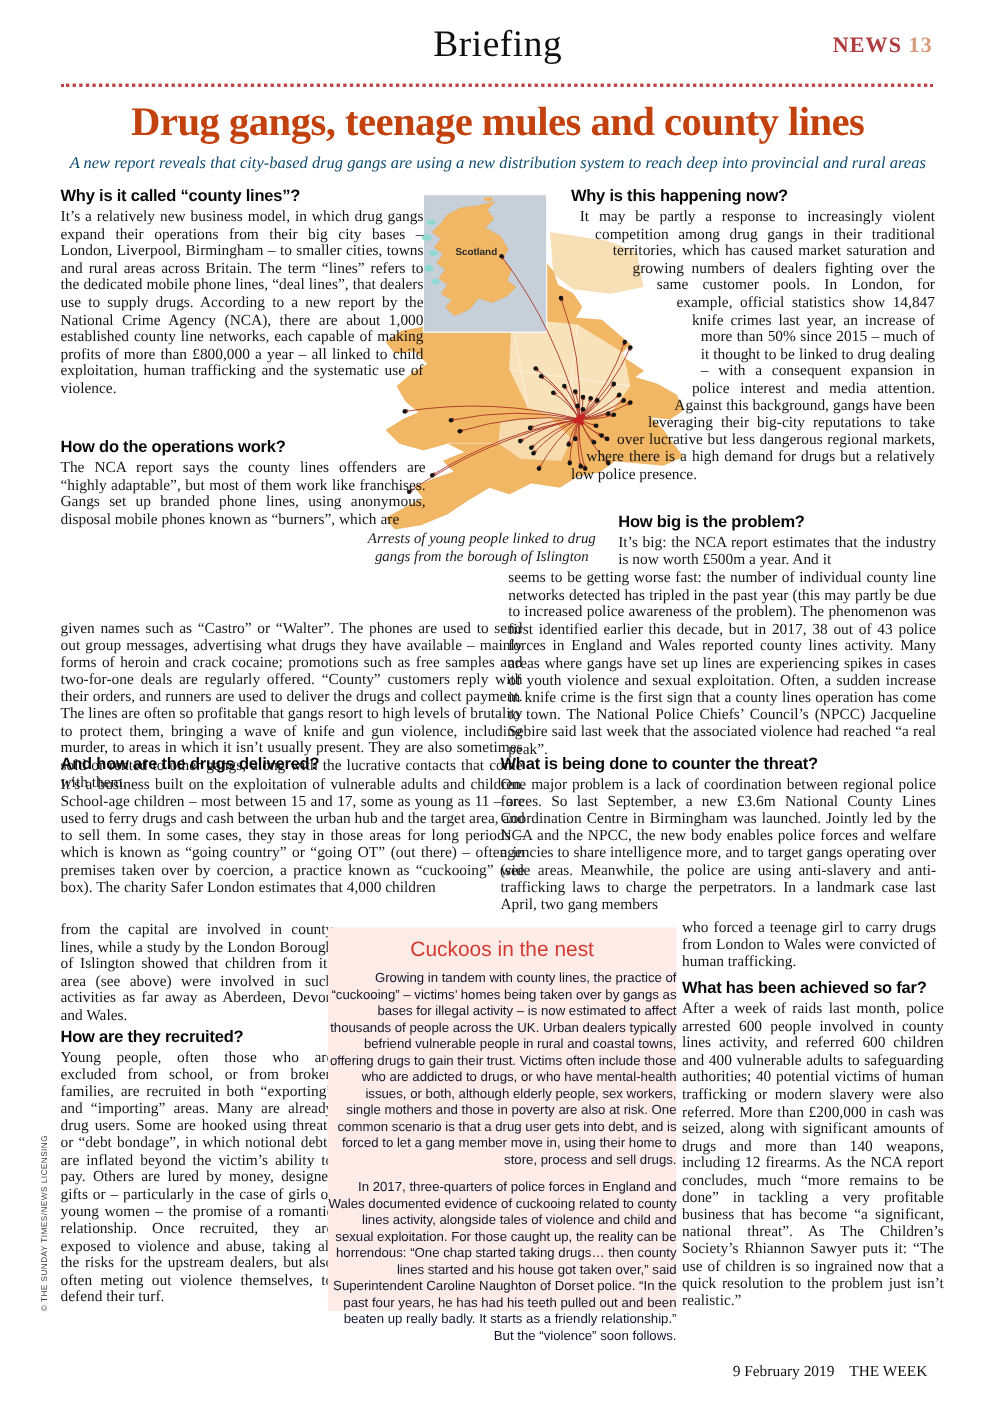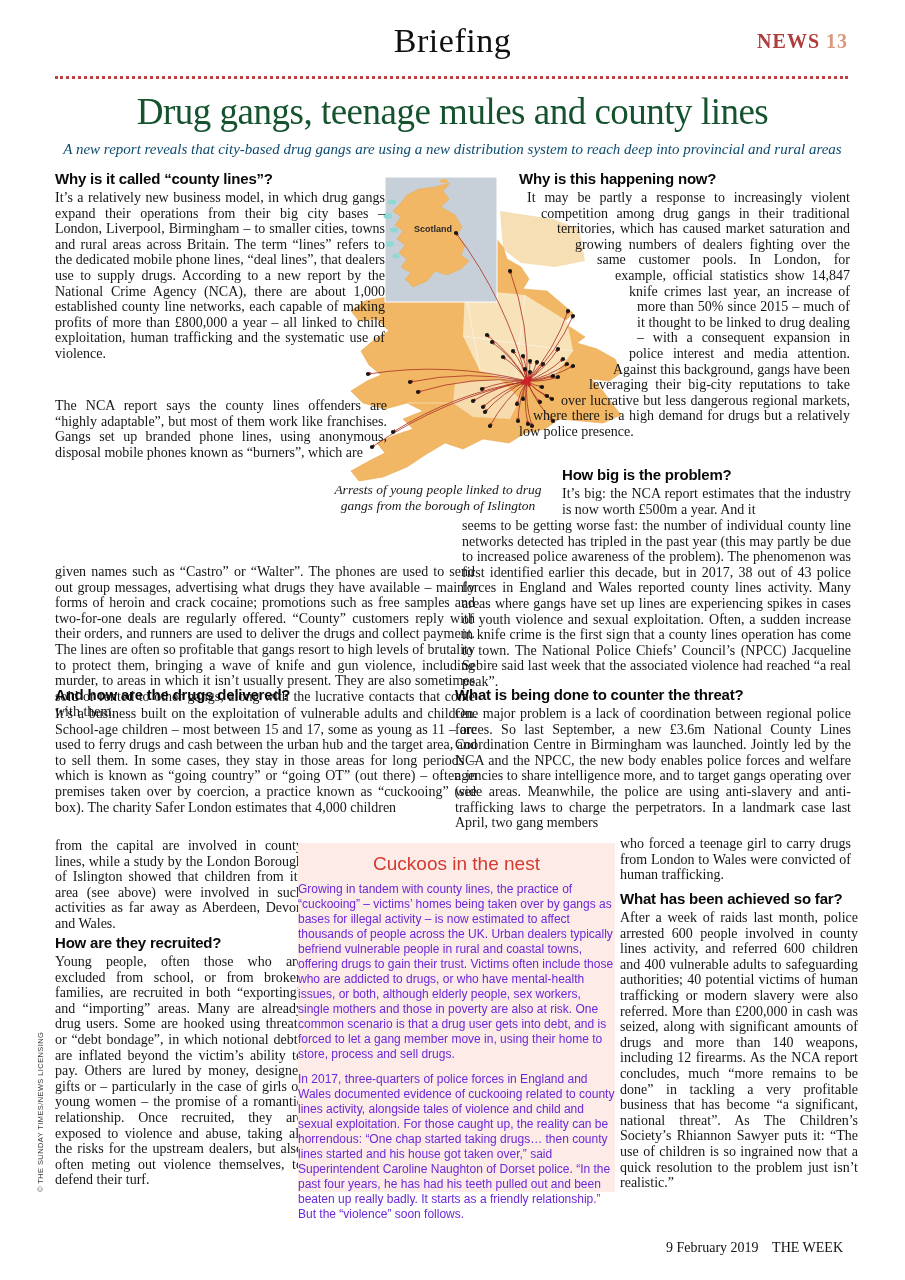--- a/index.html
+++ b/index.html
@@ -5,39 +5,39 @@
   html,body{margin:0;padding:0;background:#ffffff;}
   #page{position:relative;width:905px;height:1280px;background:#ffffff;overflow:hidden;
         font-family:"Liberation Serif", serif;color:#141414;}
   
   .masthead{position:absolute;left:0;right:0;top:22px;text-align:center;
             font-size:34px;letter-spacing:.5px;color:#101010;}
   .newsbadge{position:absolute;right:57px;top:30px;font-weight:bold;font-size:20px;letter-spacing:1px;}
   .newsbadge .news{color:#b03c3e;}
   .newsbadge .pageno{color:#d9997b;font-weight:bold;}
   .rule{position:absolute;left:55px;right:57px;top:76px;border-top:3px dotted #bf4040;height:0;}
-  .title{position:absolute;left:0;right:0;top:90px;text-align:center;font-weight:normal;
-         font-size:37px;letter-spacing:-.5px;color:#14532d;}
+  .title{position:absolute;left:0;right:0;top:90px;text-align:center;font-weight:bold;
+         font-size:37px;letter-spacing:-.5px;color:#c2410c;}
   .standfirst{position:absolute;left:0;right:0;top:141px;text-align:center;font-style:italic;
               font-size:15px;color:#0c4a6e;}
   
   .sec{position:absolute;}
   .sec h3{margin:0 0 3px 0;font-family:"Liberation Sans", sans-serif;font-weight:bold;
           font-size:15px;letter-spacing:-.2px;color:#0a0a0a;}
   .body{font-size:14px;line-height:15.6px;text-align:justify;color:#161616;}
   .sp{float:left;clear:left;}
   
   #map{position:absolute;left:315px;top:171px;width:325px;height:316px;}
   .map-caption{position:absolute;left:322px;top:482px;width:232px;text-align:center;
                font-style:italic;font-size:13.5px;line-height:16px;color:#1a1a1a;}
   
   .pinkbox{position:absolute;left:298px;top:843px;width:317px;height:349px;background:#fdebe8;
            box-sizing:border-box;padding:10px 0;font-family:"Liberation Sans", sans-serif;}
   .pinkbox .boxtitle{text-align:center;color:#d43b30;font-size:19px;margin:0 0 7px 0;font-weight:normal;}
-  .pinkbox p{margin:0 0 10px 0;text-align:left;font-size:12px;line-height:15px;color:#6d28d9;}
+  .pinkbox p{margin:0 0 10px 0;text-align:right;font-size:12px;line-height:15px;color:#0f172a;}
   
   .footer{position:absolute;right:62px;top:1240px;font-size:14px;color:#111;}
   .footer .pub{margin-left:10px;}
   .copyright{position:absolute;left:36px;top:1192px;transform:rotate(-90deg);transform-origin:0 0;
              font-family:"Liberation Sans", sans-serif;font-size:7.5px;letter-spacing:.4px;
              color:#3c3c3c;white-space:nowrap;}
 </style>
 </head>
 <body>
 
@@ -181,20 +181,21 @@
     </svg>
   </div>
   <div class="map-caption">Arrests of young people linked to drug gangs from the borough of Islington</div>
 
   <div class="sec" style="left:55px;top:170px;width:330px;">
     <h3>Why is it called “county lines”?</h3>
     <div class="body">It’s a relatively new business model, in which drug gangs expand their operations from their big city bases – London, Liverpool, Birmingham – to smaller cities, towns and rural areas across Britain. The term “lines” refers to the dedicated mobile phone lines, “deal lines”, that dealers use to supply drugs. According to a new report by the National Crime Agency (NCA), there are about 1,000 established county line networks, each capable of making profits of more than £800,000 a year – all linked to child exploitation, human trafficking and the systematic use of violence.</div>
   </div>
 
   <div class="sec" style="left:55px;top:398px;width:332px;">
+    <h3>How do the operations work?</h3>
     <div class="body">The NCA report says the county lines offenders are “highly adaptable”, but most of them work like franchises. Gangs set up branded phone lines, using anonymous, disposal mobile phones known as “burners”, which are</div>
   </div>
   <div class="sec" style="left:55px;top:564px;width:420px;">
     <div class="body">given names such as “Castro” or “Walter”. The phones are used to send out group messages, advertising what drugs they have available – mainly forms of heroin and crack cocaine; promotions such as free samples and two-for-one deals are regularly offered. “County” customers reply with their orders, and runners are used to deliver the drugs and collect payment. The lines are often so profitable that gangs resort to high levels of brutality to protect them, bringing a wave of knife and gun violence, including murder, to areas in which it isn’t usually present. They are also sometimes sold or rented to other gangs, along with the lucrative contacts that come with them.</div>
   </div>
 
   <div class="sec" style="left:55px;top:686px;width:422px;">
     <h3>And how are the drugs delivered?</h3>
     <div class="body">It’s a business built on the exploitation of vulnerable adults and children. School-age children – most between 15 and 17, some as young as 11 – are used to ferry drugs and cash between the urban hub and the target area, and to sell them. In some cases, they stay in those areas for long periods – which is known as “going country” or “going OT” (out there) – often in premises taken over by coercion, a practice known as “cuckooing” (see box). The charity Safer London estimates that 4,000 children</div>
   </div>

